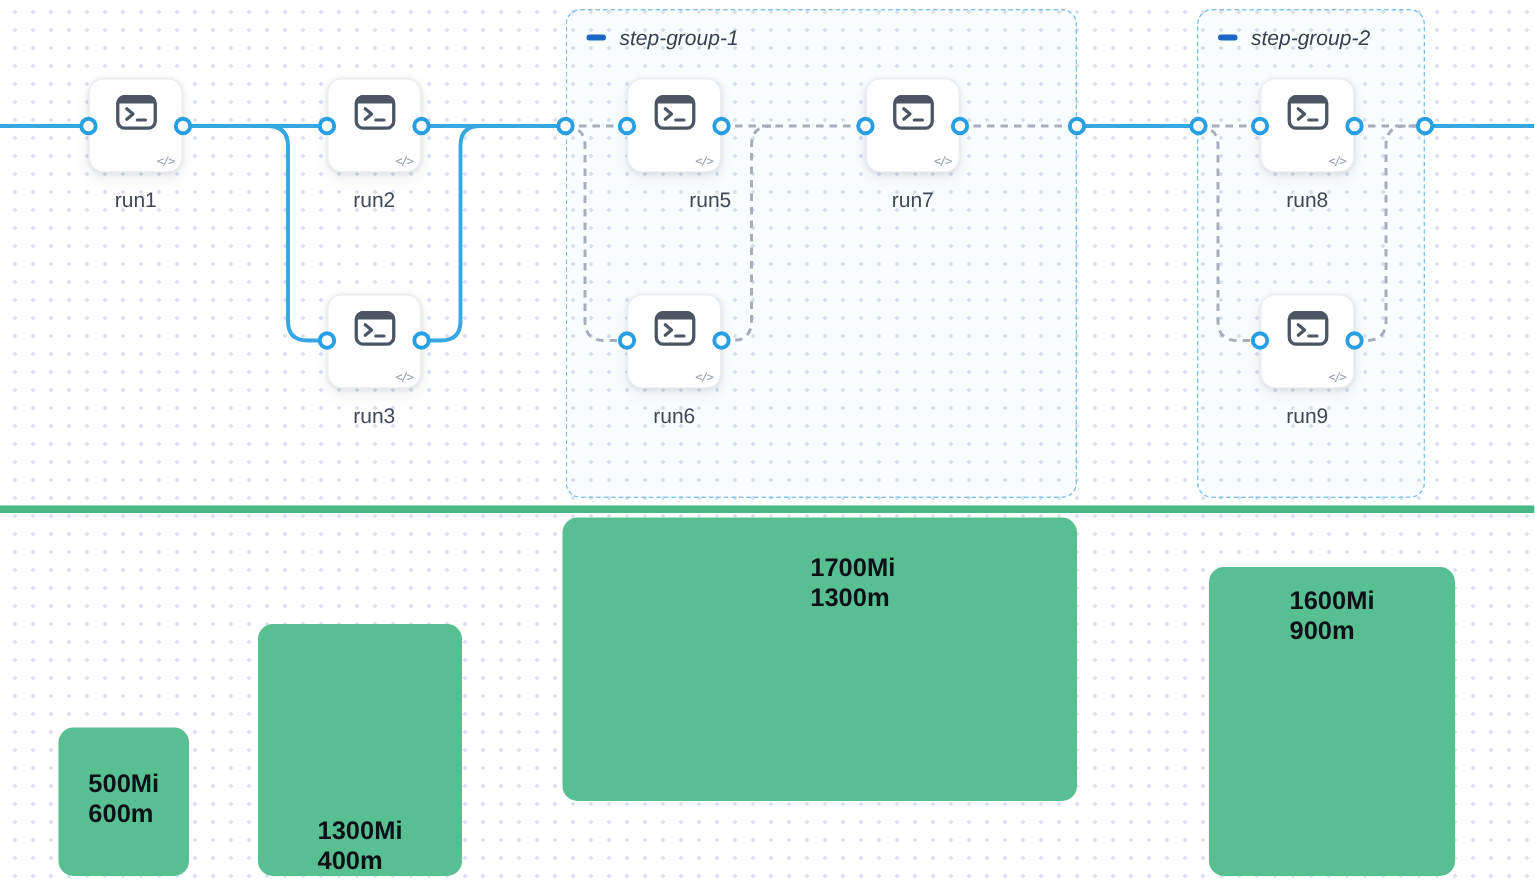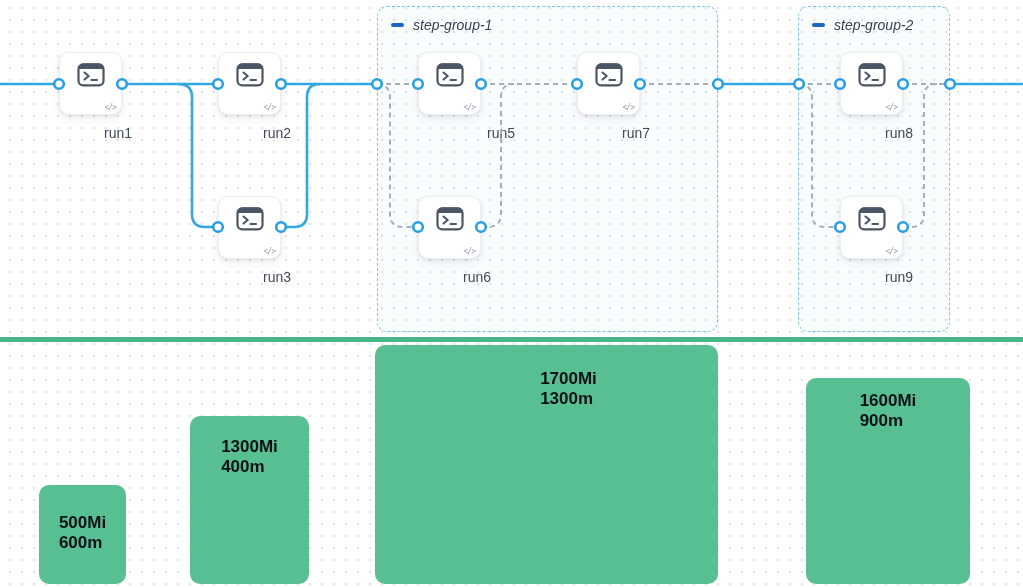--- a/index.html
+++ b/index.html
@@ -34,41 +34,41 @@
     background:#fff; border:1px solid #eceef2; border-radius:10px;
     box-shadow:0 1px 3px rgba(26,38,57,.10), 0 4px 10px rgba(26,38,57,.07);
   }
   .p-run1{left:59px;top:52px}  .p-run2{left:218px;top:52px} .p-run3{left:218px;top:196px}
   .p-run5{left:418px;top:52px} .p-run6{left:418px;top:196px}.p-run7{left:577px;top:52px}
   .p-run8{left:840px;top:52px} .p-run9{left:840px;top:196px}
   .term-icon { position:absolute; left:50%; top:9px; transform:translateX(-50%); }
   .code-badge { position:absolute; right:5px; bottom:2px; font-family:"DejaVu Sans Mono", monospace;
                 font-size:8px; color:#9aa3ae; letter-spacing:-1px; }
 
-  .node-label { position:absolute; width:83px; text-align:right; z-index:3;
+  .node-label { position:absolute; width:83px; text-align:center; z-index:3;
                 font-size:14px; color:#3e4956; }
   .l-run1{left:49px;top:125px}  .l-run2{left:208px;top:125px} .l-run3{left:208px;top:269px}
   .l-run5{left:432px;top:125px} .l-run6{left:408px;top:269px} .l-run7{left:567px;top:125px}
   .l-run8{left:830px;top:125px} .l-run9{left:830px;top:269px}
 
   
   #edges { position:absolute; left:0; top:0; z-index:5; pointer-events:none; }
   .edge-solid  { stroke:#35a7e2; stroke-width:2.6; fill:none; }
   .edge-dashed { stroke:#a7aeb9; stroke-width:2;   fill:none; stroke-dasharray:5 4; }
   .port { fill:#ffffff; stroke:#279fe2; stroke-width:2.6; pointer-events:all; }
 
   
   .divider { position:absolute; left:0; top:337px; width:1023px; height:5px;
              background:#47b787; z-index:6; }
   .bar { position:absolute; background:#58bf92; border-radius:10px; z-index:4;
          display:flex; justify-content:center; }
   .bar-text { font-weight:700; font-size:17px; line-height:20px; color:#0d1117; text-align:left; }
   .b1{left:39px; top:485px; width:87px; height:99px;  padding-top:28px;}
-  .b2{left:190px;top:416px; width:119px; height:168px; padding-top:21px;}
-  .b3{left:375px;top:345px; width:343px; height:239px; padding-top:24px;padding-left:44px;}
+  .b2{left:172px;top:416px; width:136px; height:168px; padding-top:21px;align-items:flex-end;}
+  .b3{left:375px;top:345px; width:343px; height:189px; padding-top:24px;padding-left:44px;}
   .b4{left:806px;top:378px; width:164px; height:206px; padding-top:13px;}
 </style>
 </head>
 <body>
 
 <div id="canvas">
 
   <div class="group g1">
     <div class="group-label">
       <span class="group-dash"></span>

